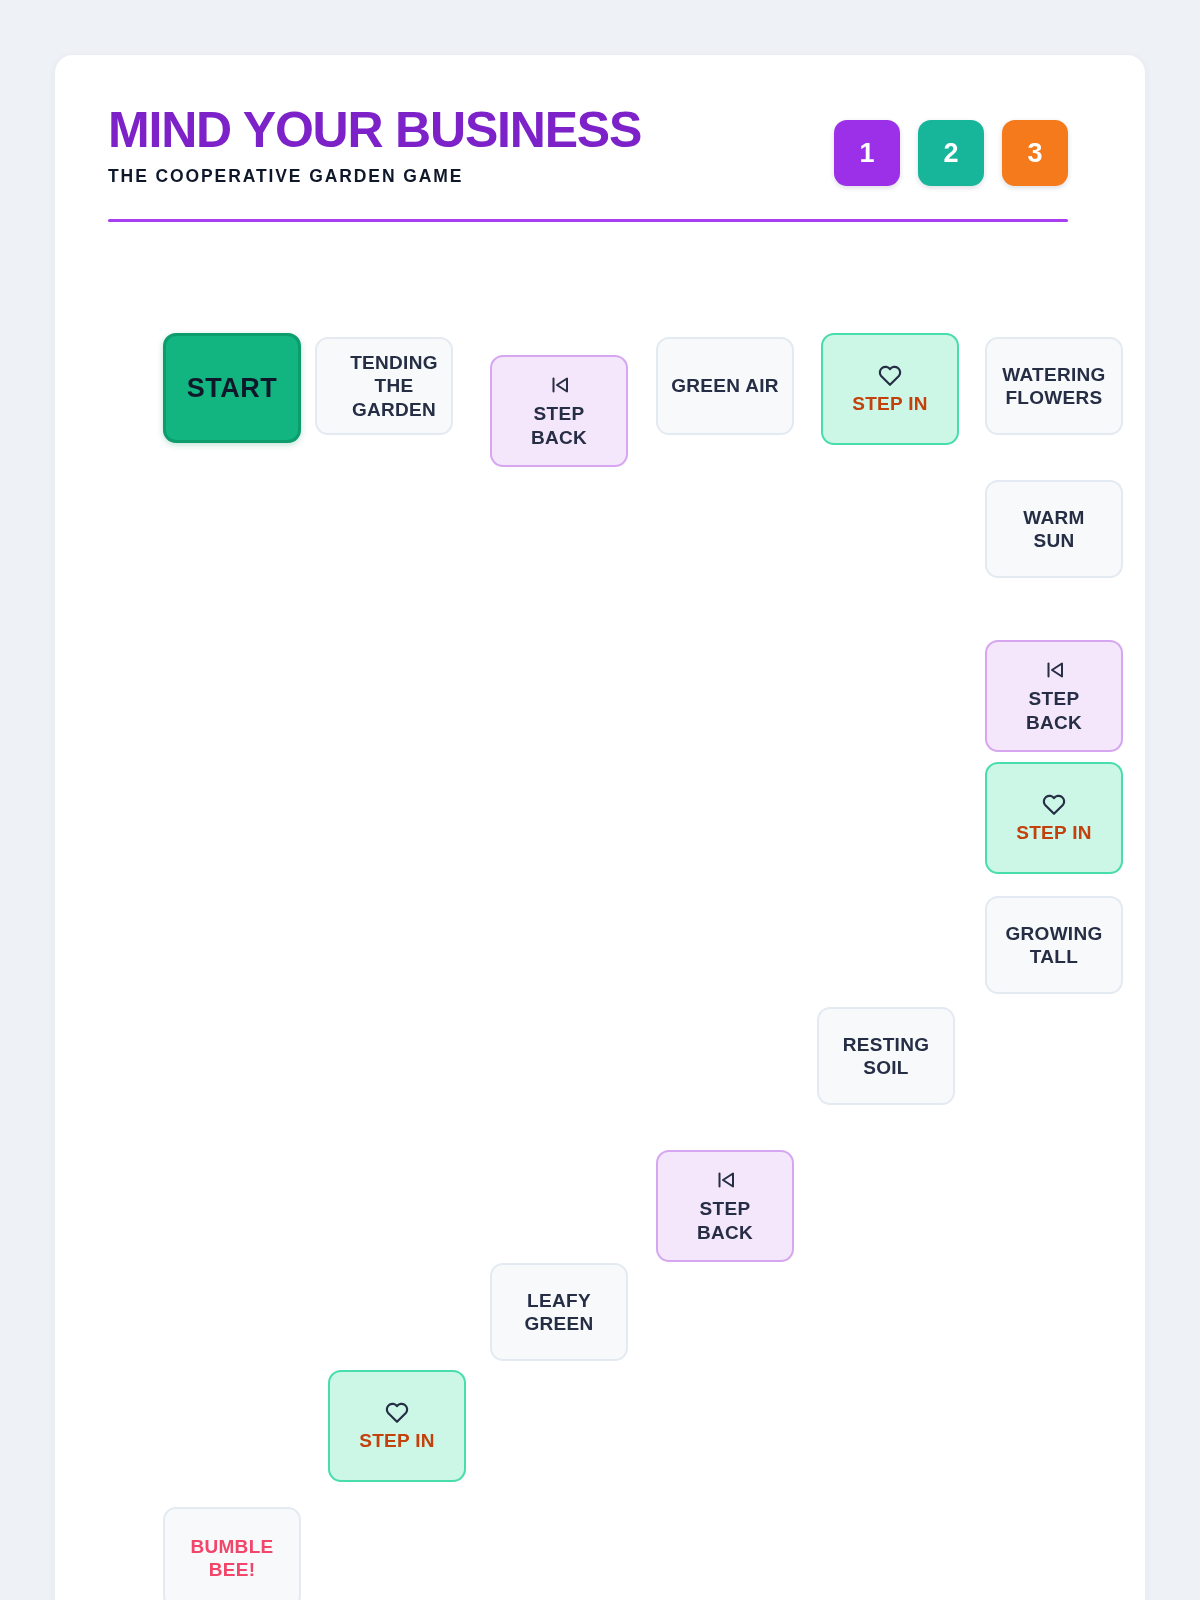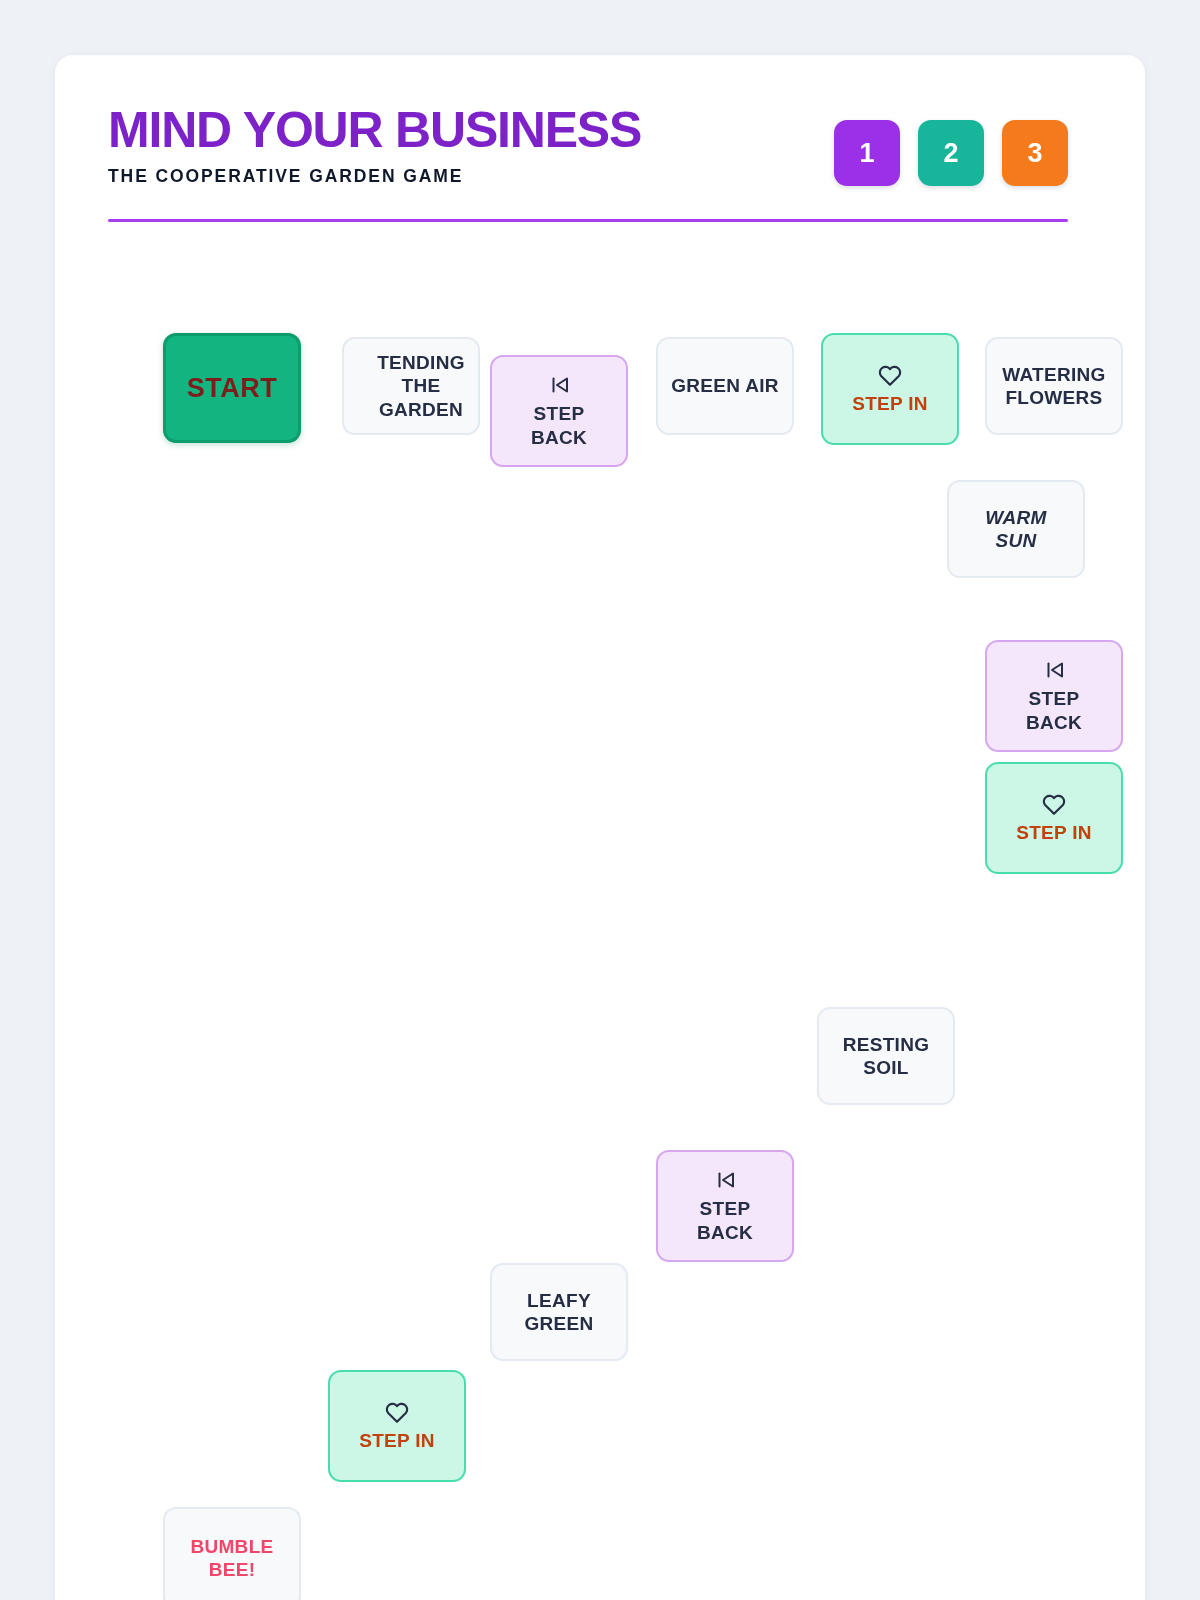--- a/index.html
+++ b/index.html
@@ -126,21 +126,21 @@
     font-size: 19px;
     letter-spacing: 0.3px;
   }
 
   
   .tile.start {
     width: 138px;
     height: 110px;
     background: #12b57f;
     border: 3px solid #0d9c6c;
-    color: #7f1d1d;
+    color: #0f172a;
     font-size: 27px;
     letter-spacing: 0.5px;
     box-shadow: 0 2px 6px rgba(12, 140, 98, 0.25);
   }
 
   
   .tile.back {
     width: 138px;
     height: 112px;
     background: #f4e6fb;
@@ -204,21 +204,21 @@
           </div>
         </div>
     </div>
 
     <div class="divider"></div>
 
     <div class="board">
         <div class="tile start" style="left: 108px; top: 278px;">
           <span class="tile-label">START</span>
         </div>
-        <div class="tile plain" style="left: 287px; top: 282px; padding-left: 20px;">
+        <div class="tile plain" style="left: 260px; top: 282px; padding-left: 20px;">
           <span class="tile-label">TENDING
 THE
 GARDEN</span>
         </div>
         <div class="tile back" style="left: 435px; top: 278px;">
           <span class="tile-icon"><svg width="26" height="24" viewBox="0 0 24 24" fill="none" stroke="#262e45" stroke-width="2" stroke-linejoin="round" stroke-linecap="round">
               <line x1="6.5" y1="5.5" x2="6.5" y2="18.5"></line>
               <path d="M20 5.5 L20 18.5 L10 12 Z"></path>
             </svg></span>
           <span class="tile-label">STEP
@@ -230,38 +230,42 @@
         <div class="tile in" style="left: 766px; top: 278px;">
           <span class="tile-icon"><svg width="26" height="24" viewBox="0 0 24 22" fill="none" stroke="#262e45" stroke-width="2" stroke-linejoin="round" stroke-linecap="round">
               <path d="M12 20 L3.6 11.6 A5 5 0 0 1 12 5.6 A5 5 0 0 1 20.4 11.6 Z"></path>
             </svg></span>
           <span class="tile-label">STEP IN</span>
         </div>
         <div class="tile plain" style="left: 930px; top: 282px;">
           <span class="tile-label">WATERING
 FLOWERS</span>
         </div>
-        <div class="tile plain" style="left: 892px; top: 425px; font-style: italic;">
+        <div class="tile plain" style="left: 930px; top: 425px;">
           <span class="tile-label">WARM
 SUN</span>
         </div>
         <div class="tile back" style="left: 930px; top: 563px;">
           <span class="tile-icon"><svg width="26" height="24" viewBox="0 0 24 24" fill="none" stroke="#262e45" stroke-width="2" stroke-linejoin="round" stroke-linecap="round">
               <line x1="6.5" y1="5.5" x2="6.5" y2="18.5"></line>
               <path d="M20 5.5 L20 18.5 L10 12 Z"></path>
             </svg></span>
           <span class="tile-label">STEP
 BACK</span>
         </div>
         <div class="tile in" style="left: 930px; top: 707px;">
           <span class="tile-icon"><svg width="26" height="24" viewBox="0 0 24 22" fill="none" stroke="#262e45" stroke-width="2" stroke-linejoin="round" stroke-linecap="round">
               <path d="M12 20 L3.6 11.6 A5 5 0 0 1 12 5.6 A5 5 0 0 1 20.4 11.6 Z"></path>
             </svg></span>
           <span class="tile-label">STEP IN</span>
         </div>
+        <div class="tile plain" style="left: 930px; top: 841px;">
+          <span class="tile-label">GROWING
+TALL</span>
+        </div>
         <div class="tile plain" style="left: 762px; top: 952px;">
           <span class="tile-label">RESTING
 SOIL</span>
         </div>
         <div class="tile back" style="left: 601px; top: 1073px;">
           <span class="tile-icon"><svg width="26" height="24" viewBox="0 0 24 24" fill="none" stroke="#262e45" stroke-width="2" stroke-linejoin="round" stroke-linecap="round">
               <line x1="6.5" y1="5.5" x2="6.5" y2="18.5"></line>
               <path d="M20 5.5 L20 18.5 L10 12 Z"></path>
             </svg></span>
           <span class="tile-label">STEP

